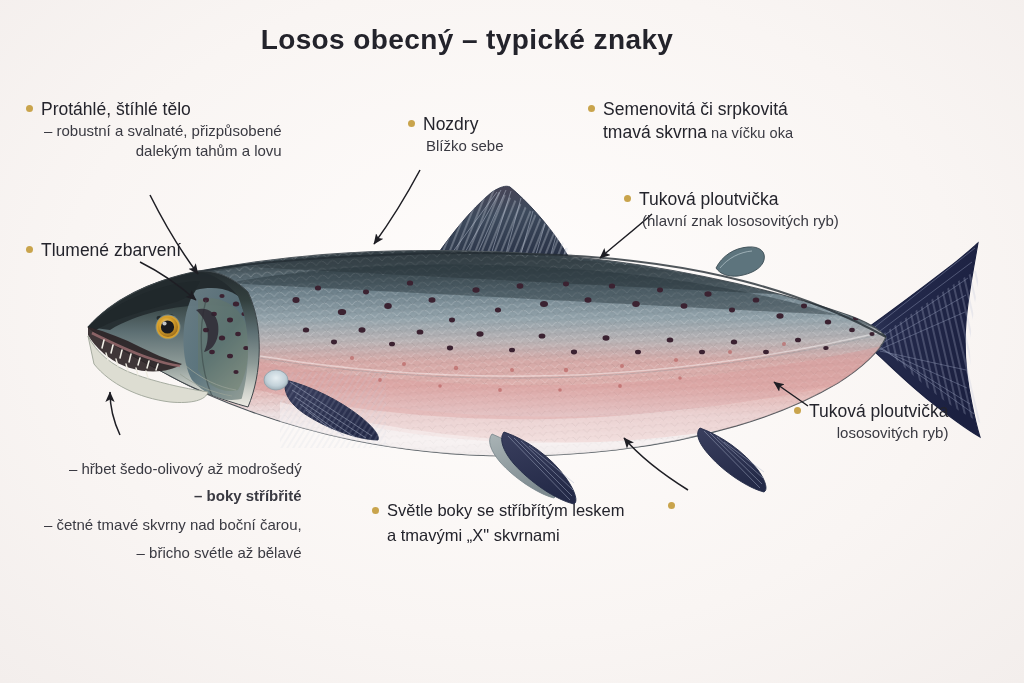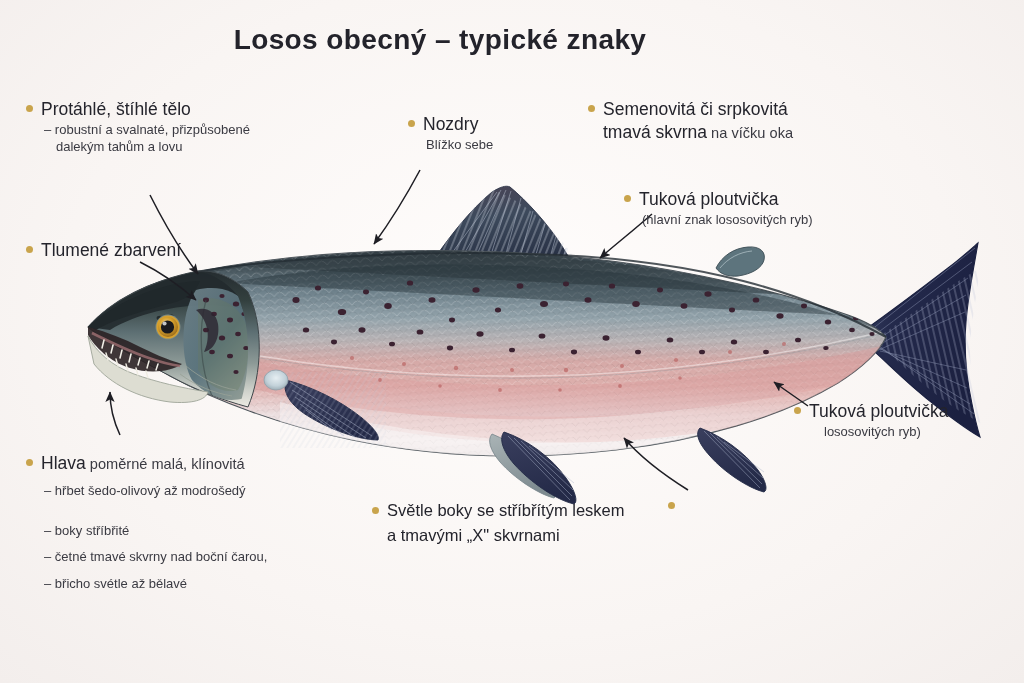--- a/index.html
+++ b/index.html
@@ -11,28 +11,28 @@
     color:#2b2b33;
     overflow:hidden;
     position:relative;
   }
   #stage{position:relative;width:1024px;height:683px;overflow:hidden;
     background:radial-gradient(ellipse at 50% 45%,#fffdfc 0%,#f9f5f3 62%,#f3eeec 100%);}
 
   
   .title{
     position:absolute;left:0;top:24px;width:880px;text-align:center;
-    font-size:28px;font-weight:600;letter-spacing:.4px;color:#23232b;
+    font-size:28px;font-weight:600;letter-spacing:.4px;color:#23232b;padding-left:27px;
   }
 
   
   .lbl{position:absolute;line-height:1.32;}
   .lbl .head{font-size:17.5px;color:#24242c;white-space:nowrap;}
   .lbl .head.small{font-size:16.5px;}
-  .lbl .sub{font-size:13px;color:#3a3a42;white-space:nowrap;}
+  .lbl .sub{font-size:15px;color:#3a3a42;white-space:nowrap;text-align:right;}
   .lbl .sub.ind{padding-left:18px;}
   .lbl .sub.ind2{padding-left:30px;}
   .light{font-size:14.6px;color:#3a3a42;}
   .bullet{
     display:inline-block;width:7px;height:7px;border-radius:50%;
     background:#c9a44c;vertical-align:middle;margin-right:8px;
     margin-top:-3px;
   }
 
   
@@ -528,25 +528,22 @@
   </div>
 
   <div class="lbl" style="left:794px;top:400px;">
     <div class="head">
       <span class="bullet"></span><span>Tuková ploutvička</span>
     </div>
     <div class="sub ind2">lososovitých ryb)</div>
   </div>
 
   <div class="lbl" style="left:26px;top:452px;">
-    <div class="head">
-      <span class="bullet"></span><span>Hlava</span><span class="light"> poměrné malá, klínovitá</span>
-    </div>
     <div class="sub ind" style="margin-top:7px;">– hřbet šedo-olivový až modrošedý</div>
-    <div class="sub ind" style="margin-top:23px;">– boky stříbřité</div>
+    <div class="sub ind" style="margin-top:7px;font-weight:bold;">– boky stříbřité</div>
     <div class="sub ind" style="margin-top:9px;">– četné tmavé skvrny nad boční čarou,</div>
     <div class="sub ind" style="margin-top:9px;">– břicho svétle až bělavé</div>
   </div>
 
   <div class="lbl" style="left:372px;top:500px;">
     <div class="head small">
       <span class="bullet"></span><span>Světle boky se stříbřítým leskem</span>
     </div>
     <div class="head small" style="padding-left:15px;margin-top:3px;">a tmavými „X" skvrnami</div>
   </div>

